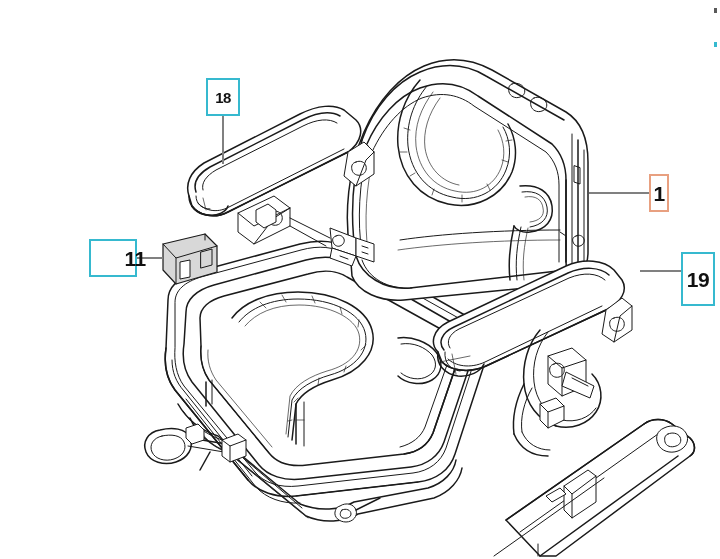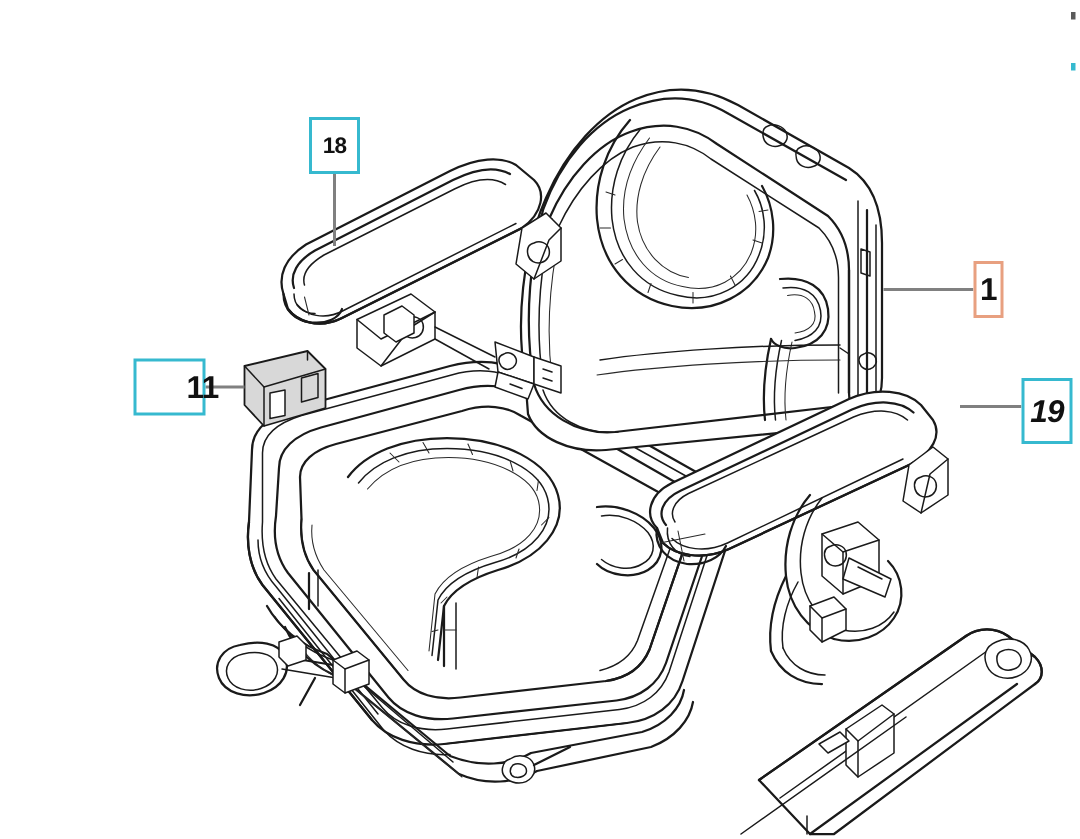--- a/index.html
+++ b/index.html
@@ -42,21 +42,21 @@
   .callout.orange {
     border: 2px solid #e8a080;
   }
   #callout-18 {
     left: 206px; top: 78px; width: 34px; height: 38px; font-size: 15px;
   }
   #callout-11 {
     left: 89px; top: 239px; width: 34px; height: 38px; font-size: 21px; padding-left: 44px;
   }
   #callout-19 {
-    left: 681px; top: 252px; width: 34px; height: 44px; font-size: 21px; font-style: italic;
+    left: 681px; top: 252px; width: 34px; height: 54px; font-size: 21px;
   }
   #callout-1 {
     left: 649px; top: 174px; width: 20px; height: 38px; font-size: 21px;
   }
   .leader {
     position: absolute;
     background: #808080;
   }
   .leader.h { height: 2px; }
   .leader.v { width: 2px; }

